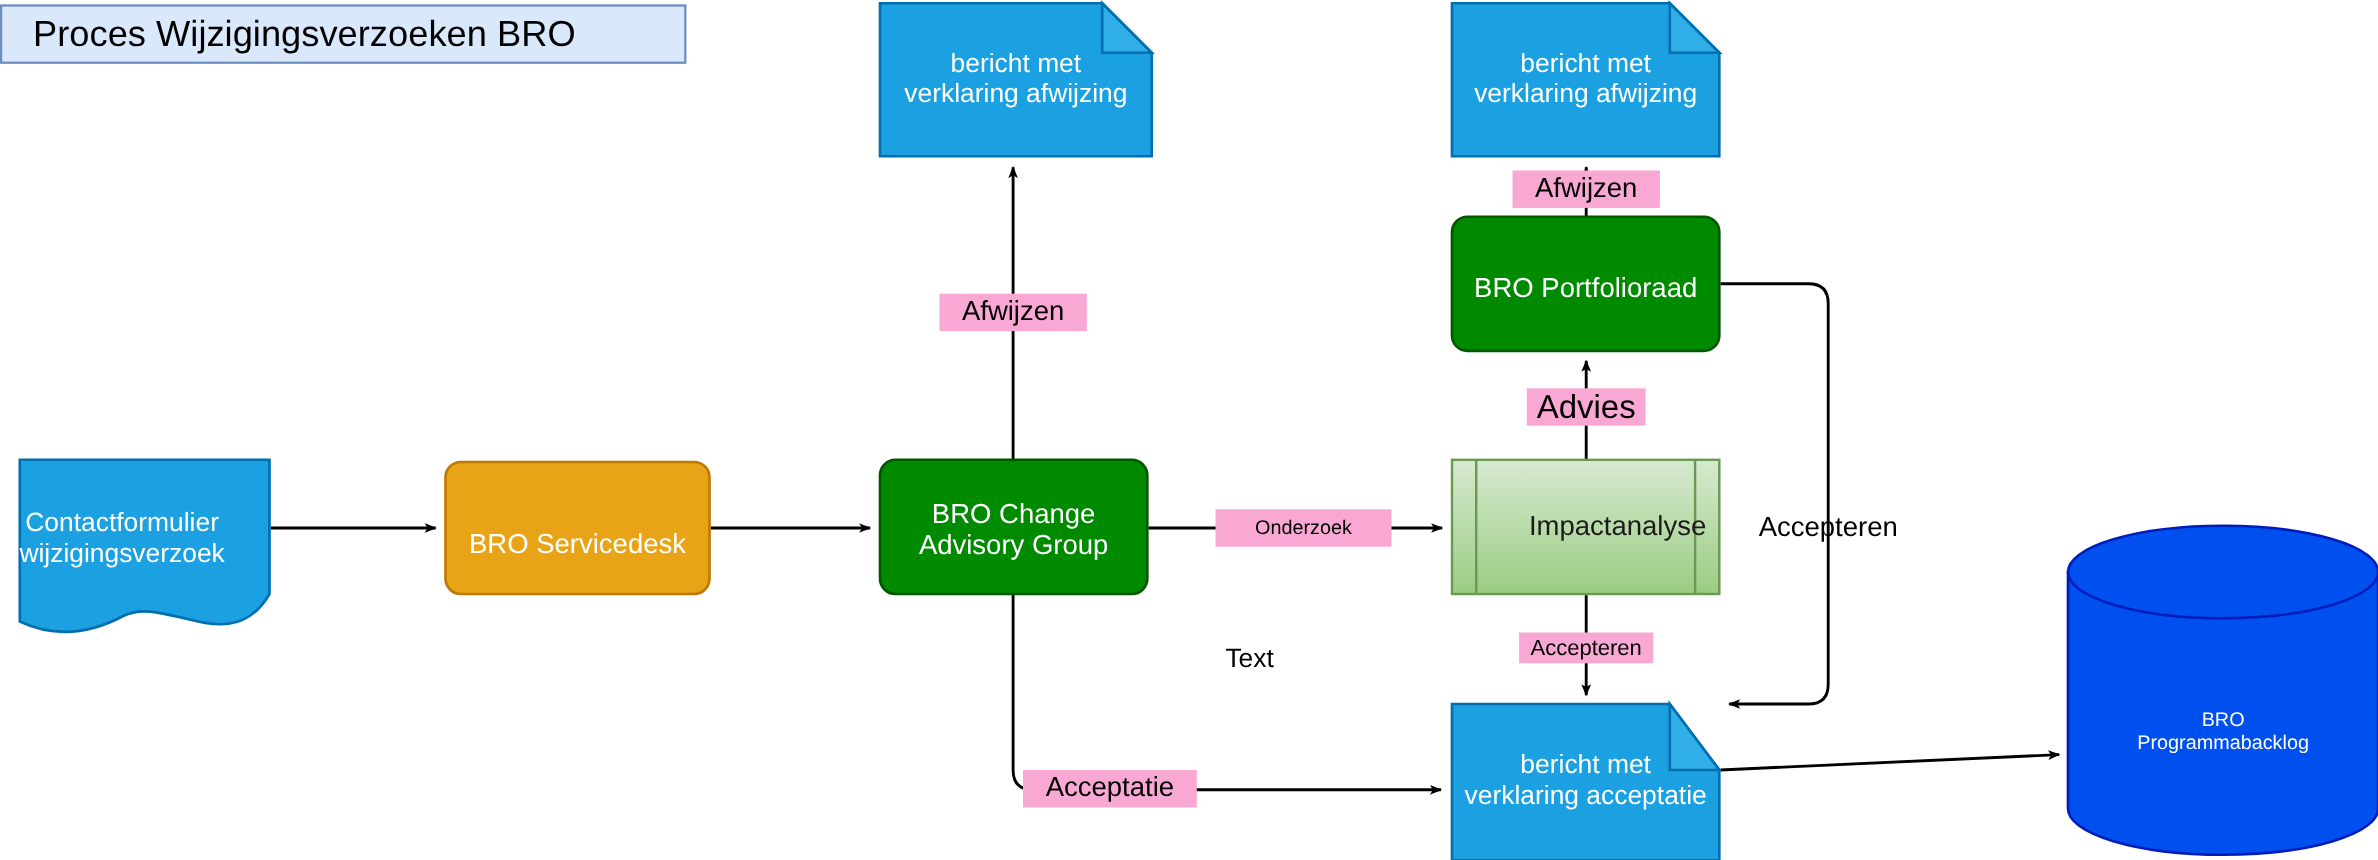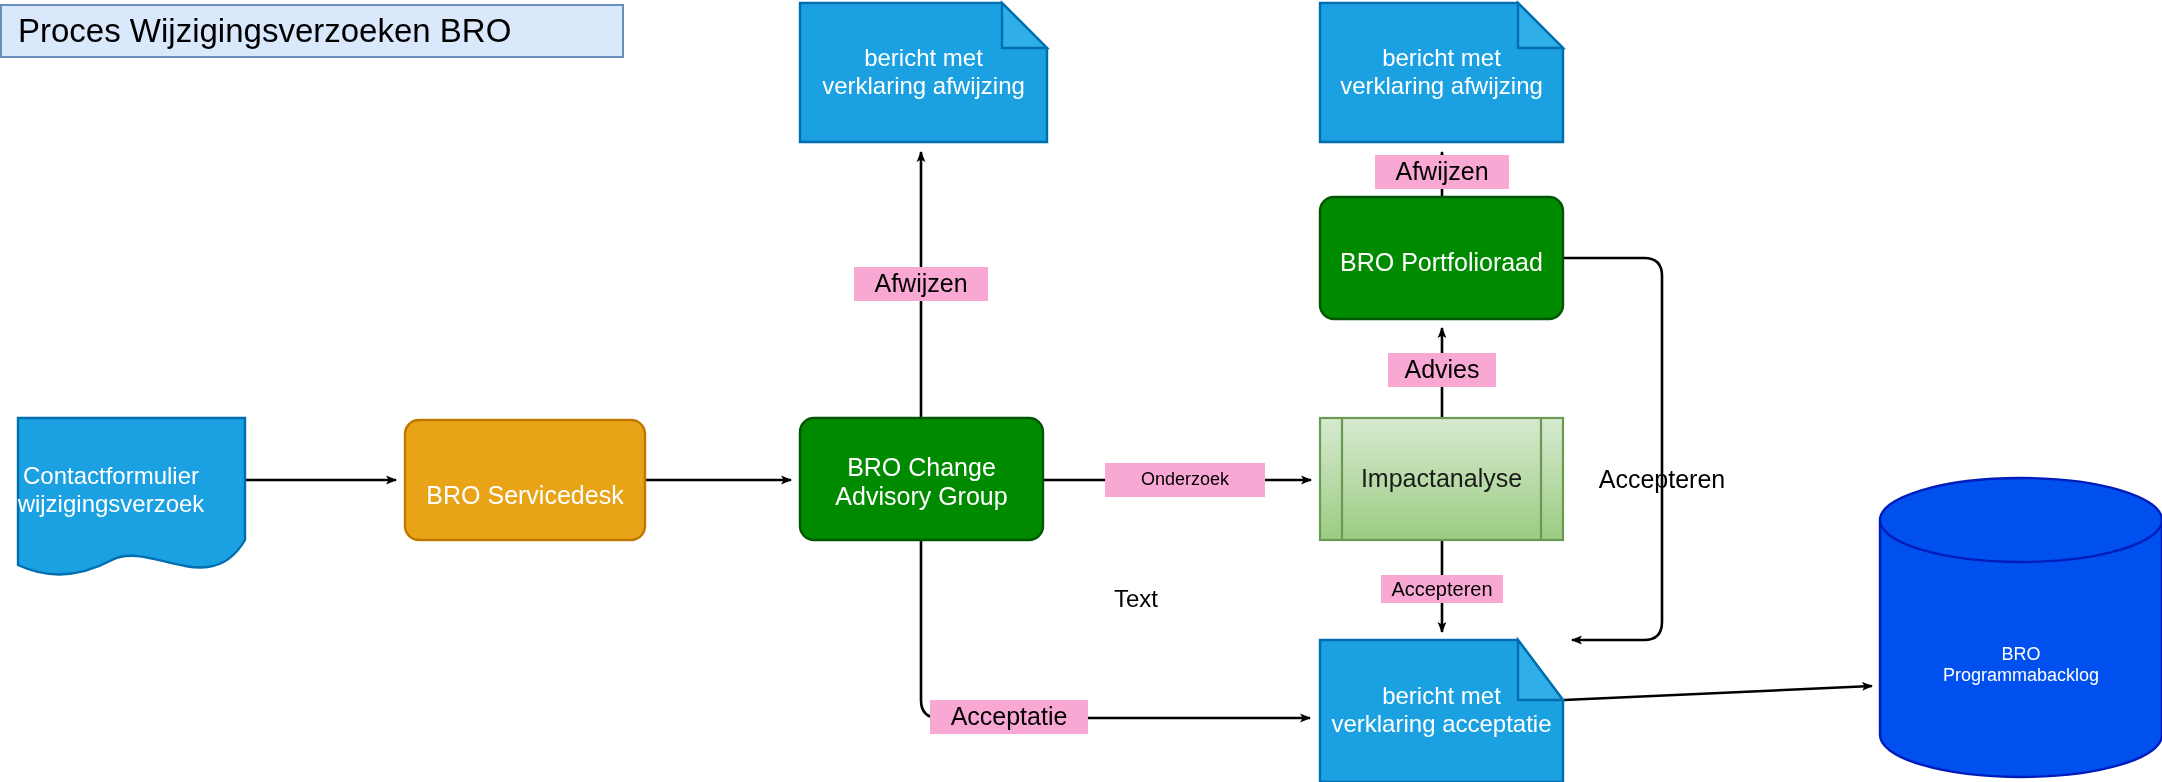--- a/index.html
+++ b/index.html
@@ -51,21 +51,21 @@
     position: absolute;
     left: 0px;
     top: 4px;
     width: 624px;
     height: 54px;
     background: #dae8fc;
     border: 2px solid #6c8ebf;
     box-sizing: border-box;
     display: flex;
     align-items: center;
-    padding-left: 16px;
+    padding-left: 28px;
     font-size: 33px;
     color: #000000;
   }
   .white-text { color: #ffffff; }
   .dark-text { color: #1a1a1a; }
 </style>
 </head>
 <body>
 
 <div id="canvas">
@@ -150,33 +150,33 @@
 Advisory Group</div>
 
   <div class="node-label white-text" style="left:800px; top:12px; width:247px; height:120px; font-size:24px;">bericht met
 verklaring afwijzing</div>
 
   <div class="node-label white-text" style="left:1320px; top:12px; width:243px; height:120px; font-size:24px;">bericht met
 verklaring afwijzing</div>
 
   <div class="node-label white-text" style="left:1320px; top:197px; width:243px; height:132px; font-size:25px;">BRO Portfolioraad</div>
 
-  <div class="node-label dark-text" style="left:1320px; top:418px; width:243px; height:122px; font-size:25px;">Impactanalyse</div>
+  <div class="node-label dark-text" style="left:1320px; top:418px; width:243px; height:122px; font-size:25px;padding-left:29px;">Impactanalyse</div>
 
   <div class="node-label white-text" style="left:1320px; top:660px; width:243px; height:100px; font-size:24px;">bericht met
 verklaring acceptatie</div>
 
   <div class="node-label white-text" style="left:1880px; top:620px; width:282px; height:90px; font-size:18px;">BRO
 Programmabacklog</div>
 
   <div class="edge-label" style="left:854px; top:267px; width:134px; height:34px; font-size:25px;">Afwijzen</div>
 
   <div class="edge-label" style="left:1375px; top:155px; width:134px; height:34px; font-size:25px;">Afwijzen</div>
 
-  <div class="edge-label" style="left:1388px; top:353px; width:108px; height:34px; font-size:25px;">Advies</div>
+  <div class="edge-label" style="left:1388px; top:353px; width:108px; height:34px; font-size:30px;">Advies</div>
 
   <div class="edge-label" style="left:1105px; top:463px; width:160px; height:34px; font-size:18px;">Onderzoek</div>
 
   <div class="edge-label" style="left:1588px; top:463px; width:148px; height:34px; font-size:25px; background:transparent;">Accepteren</div>
 
   <div class="edge-label" style="left:1381px; top:575px; width:122px; height:28px; font-size:20px;">Accepteren</div>
 
   <div class="edge-label" style="left:930px; top:700px; width:158px; height:34px; font-size:25px;">Acceptatie</div>
 
   <div class="edge-label" style="left:1108px; top:585px; width:56px; height:28px; font-size:24px; background:transparent;">Text</div>

